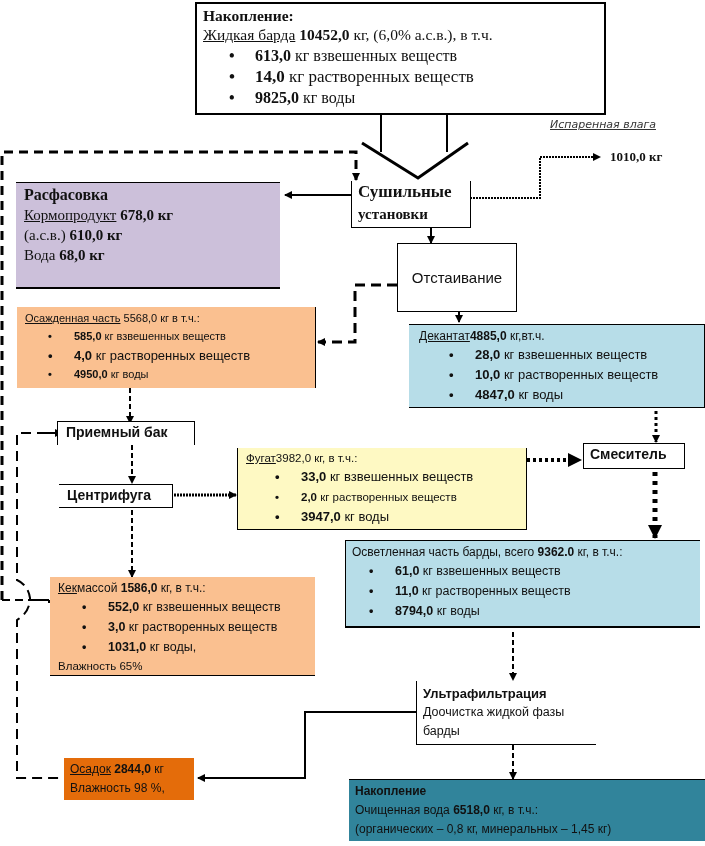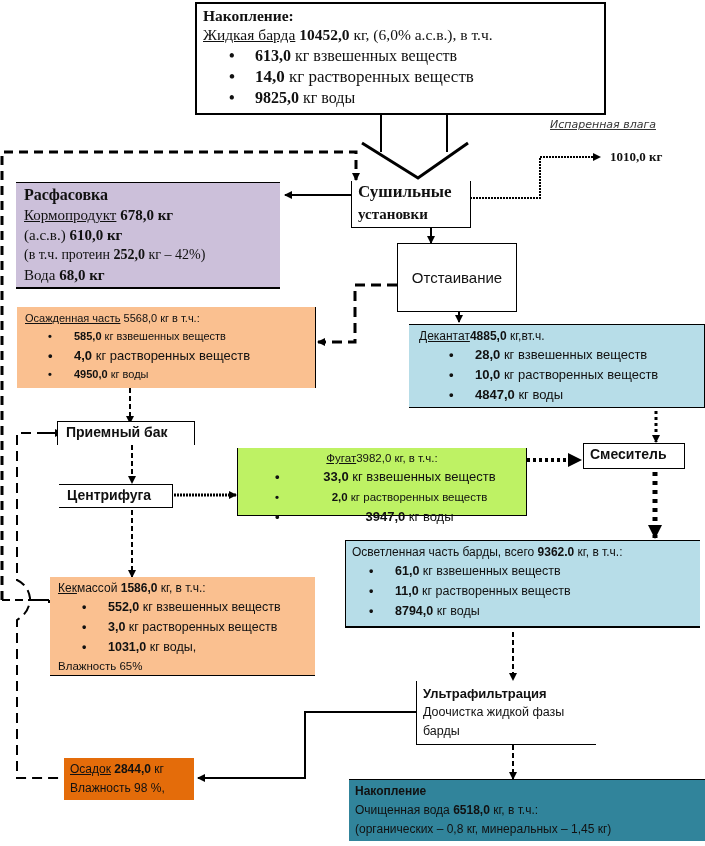--- a/index.html
+++ b/index.html
@@ -98,23 +98,20 @@
 </div>
 
 <div class="box serif" style="left:16px;top:182px;width:264px;height:107px;background:#CCC0DA;border-top:1px solid #000;border-bottom:2px solid #000;padding:2px 8px;font-size:15px;">
   <div class="line b" style="font-size:16px;line-height:20px;">Расфасовка</div>
   <div class="line" style="line-height:20px;">
     <span class="u">Кормопродукт</span><span class="b"> 678,0 кг</span>
   </div>
   <div class="line" style="line-height:20px;">
     <span>(а.с.в.) </span><span class="b">610,0 кг</span>
   </div>
-  <div class="line" style="line-height:20px;font-size:14px;">
-    <span>(в т.ч. протеин </span><span class="b">252,0</span><span> кг – 42%)</span>
-  </div>
   <div class="line" style="line-height:20px;">
     <span>Вода </span><span class="b">68,0 кг</span>
   </div>
 </div>
 
 <div class="box" style="left:397px;top:243px;width:120px;height:69px;border:1px solid #000;background:#fff;display:flex;align-items:center;justify-content:center;font-size:15px;">
   <span>Отстаивание</span>
 </div>
 
 <div class="box" style="left:17px;top:307px;width:299px;height:81px;background:#FAC090;border-right:1px solid #000;padding:3px 8px;font-size:11px;">
@@ -140,21 +137,21 @@
 </div>
 
 <div class="box b" style="left:57px;top:421px;width:138px;height:24px;border:1px solid #000;border-bottom:none;background:#fff;font-size:14px;padding:2px 8px;">
   <span>Приемный бак</span>
 </div>
 
 <div class="box b" style="left:59px;top:484px;width:114px;height:24px;border-top:1px solid #000;border-bottom:1px solid #000;border-right:1px solid #000;background:#fff;font-size:14px;padding:2px 8px;">
   <span>Центрифуга</span>
 </div>
 
-<div class="box" style="left:237px;top:448px;width:290px;height:68px;background:#bef264;border:1px solid #000;border-top:none;padding:2px 8px;font-size:11.5px;text-align:center;">
+<div class="box" style="left:237px;top:448px;width:290px;height:82px;background:#fef9c3;border:1px solid #000;border-top:none;padding:2px 8px;font-size:11.5px;">
   <div class="line" style="line-height:17px;">
     <span class="u">Фугат</span><span>3982,0</span><span> кг, в т.ч.:</span>
   </div>
   <ul class="bl" style="padding-left:55px;">
     <li style="line-height:20px;font-size:13px;"><span class="b">33,0</span><span> кг взвешенных веществ</span></li>
     <li style="line-height:20px;"><span class="b">2,0</span><span> кг растворенных веществ</span></li>
     <li style="line-height:20px;font-size:13px;"><span class="b">3947,0</span><span> кг воды</span></li>
   </ul>
 </div>
 

